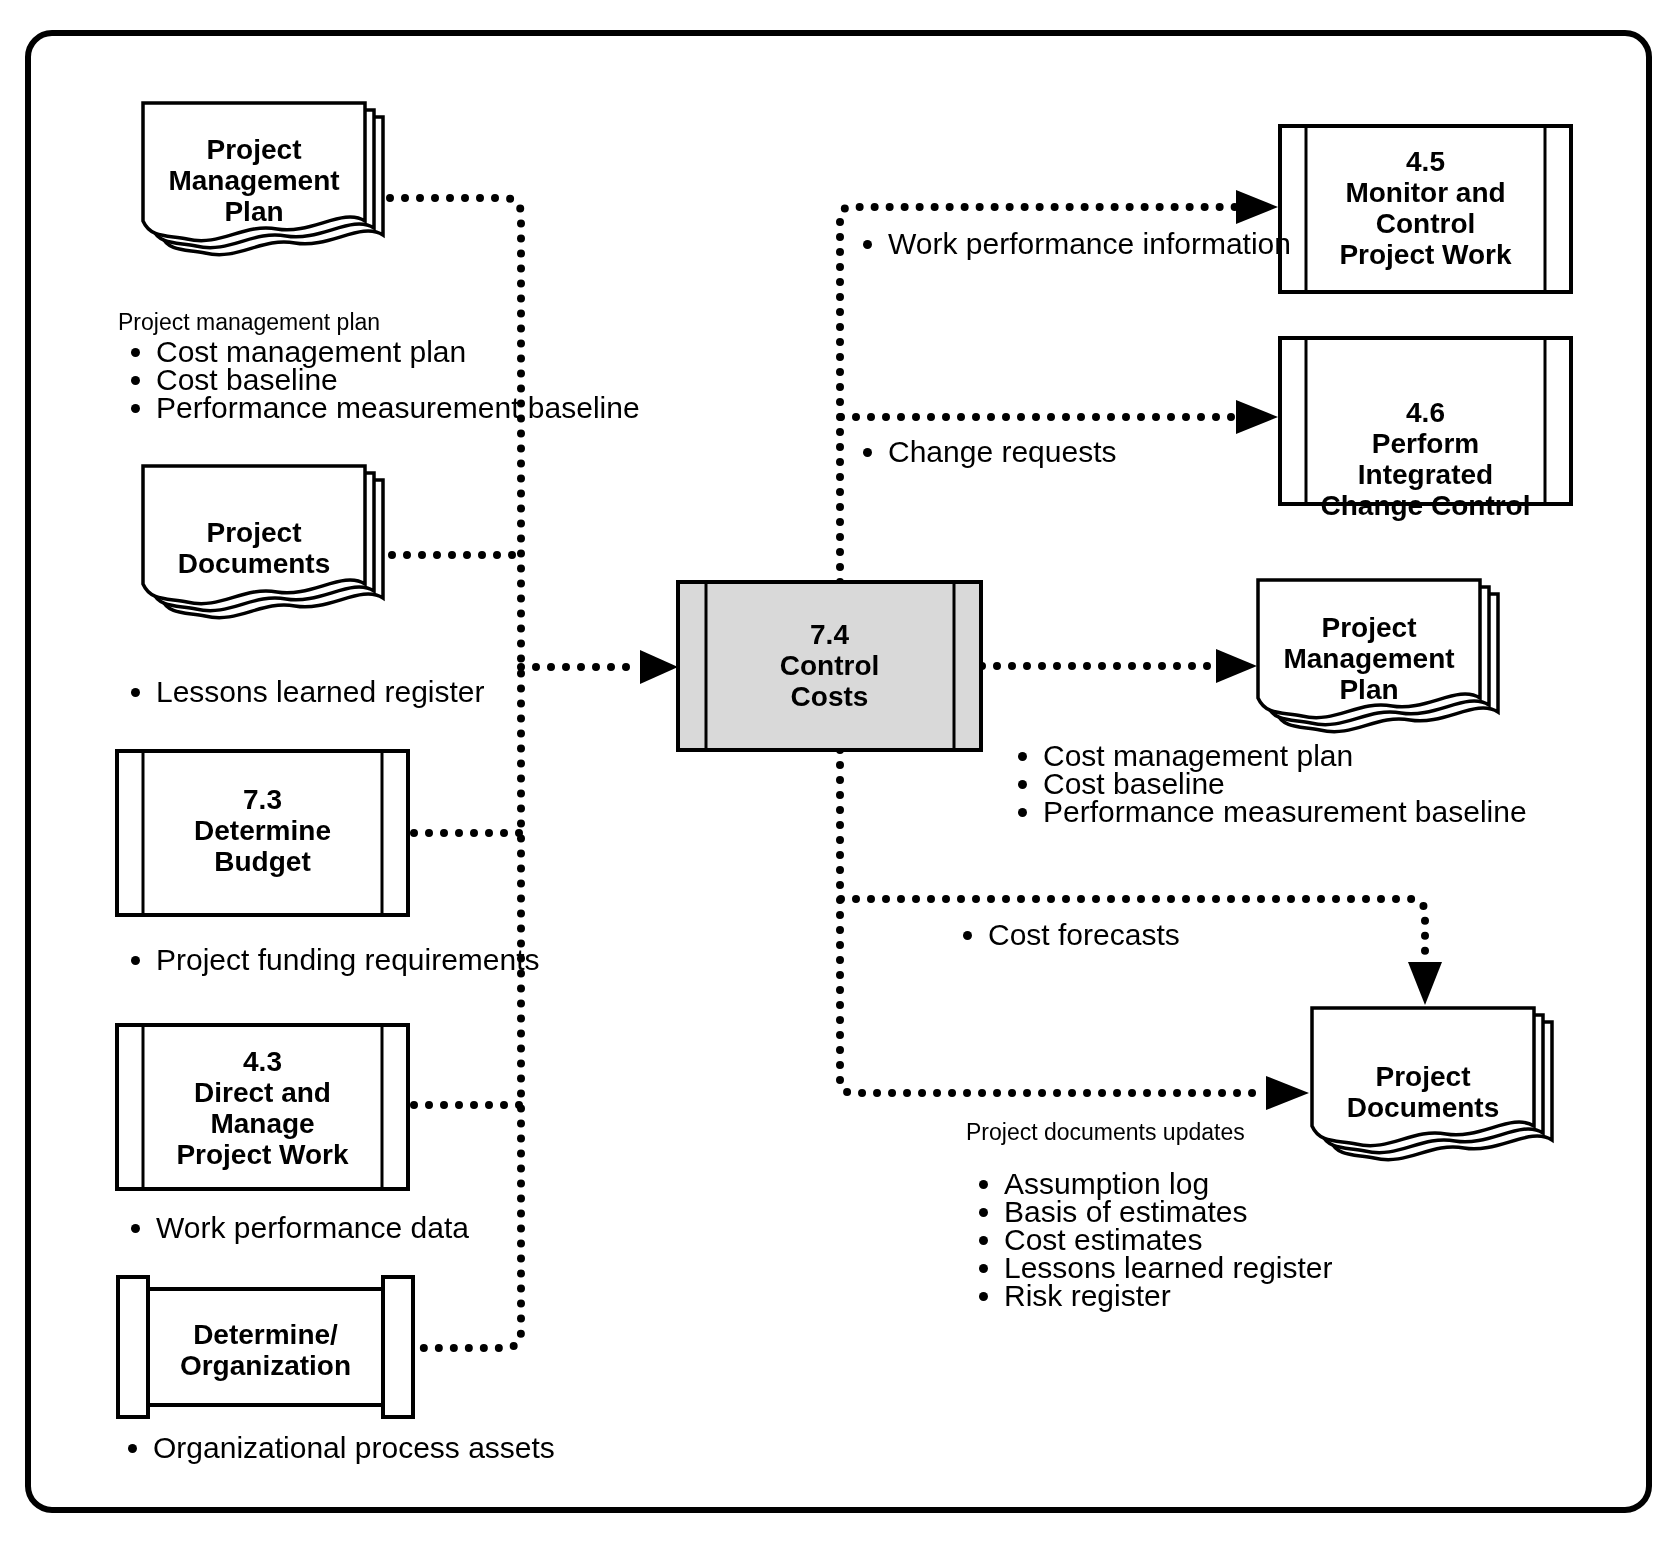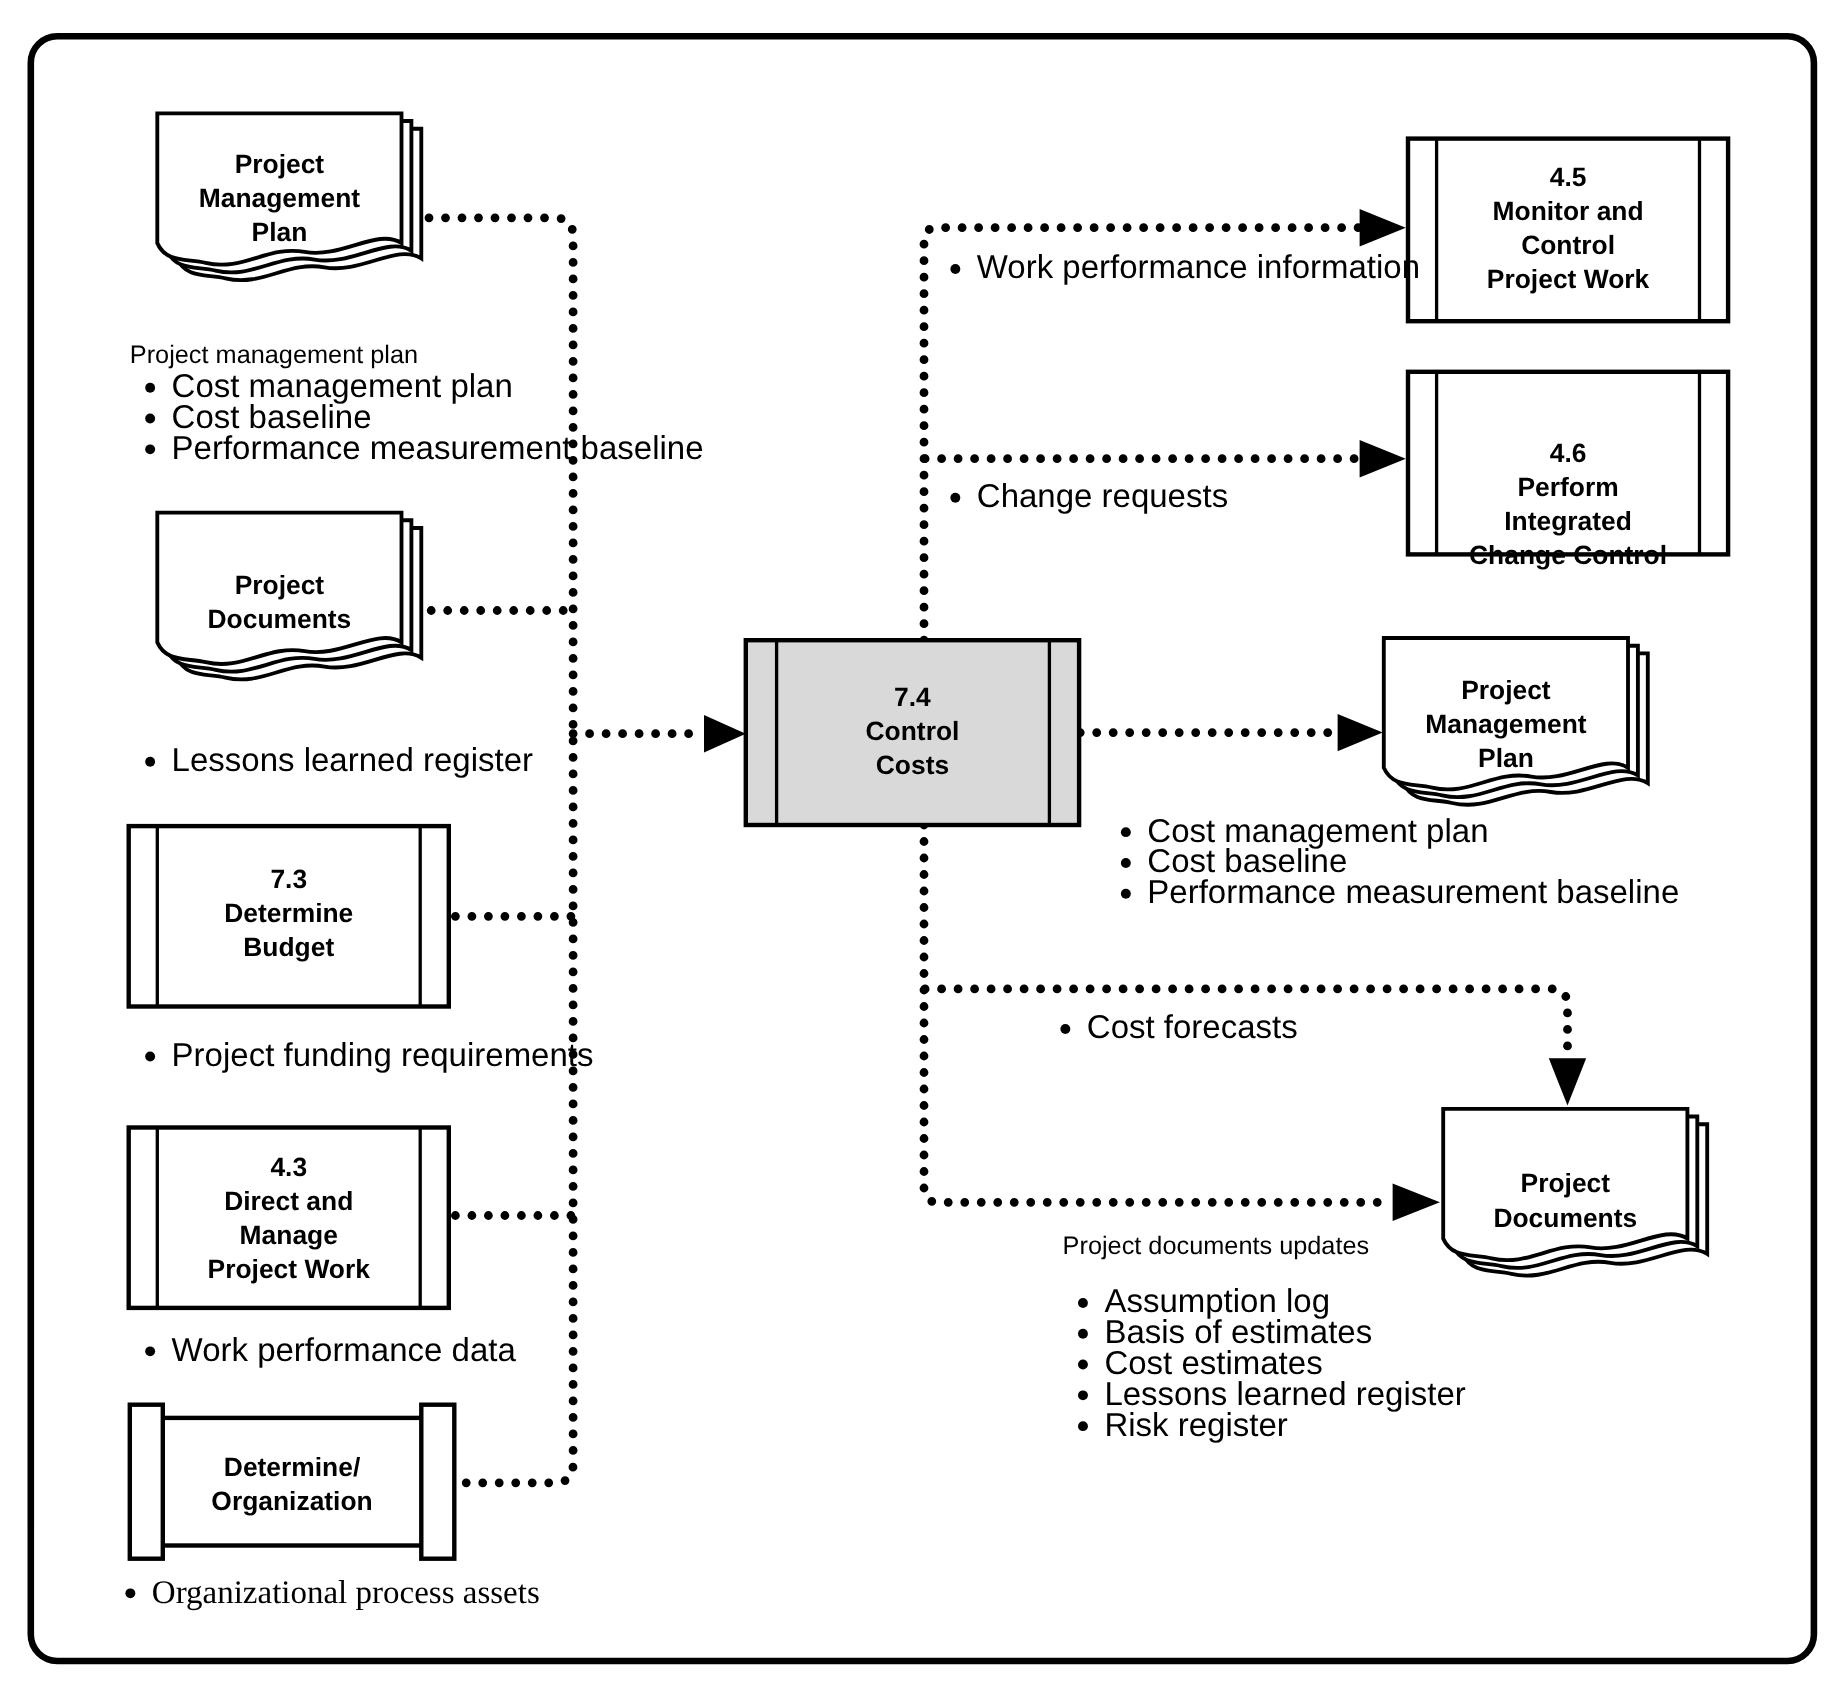--- a/index.html
+++ b/index.html
@@ -1,20 +1,20 @@
 <!DOCTYPE html>
 <html><head>
 <meta charset="utf-8">
 <style>
   html,body{margin:0;padding:0;background:#fff;}
   .stage{position:relative;width:1676px;height:1544px;background:#fff;overflow:hidden;
          font-family:"Liberation Sans",sans-serif;color:#000;}
   .layer{position:absolute;left:0;top:0;}
   .t{position:absolute;}
-  .title{font-weight:bold;font-size:24px;line-height:31px;text-align:center;white-space:pre-line;}
+  .title{font-weight:bold;font-size:28px;line-height:31px;text-align:center;white-space:pre-line;}
   .note-head{font-size:23px;line-height:28px;white-space:pre-line;}
   ul.blist{position:absolute;margin:0;padding:0 0 0 38px;font-size:30px;line-height:28px;
            font-family:"Liberation Sans",sans-serif;color:#000;}
   ul.blist li{white-space:nowrap;}
 </style>
 </head>
 <body>
 
 <div class="stage">
 
@@ -143,21 +143,21 @@
   </ul>
 
   <ul class="blist" style="left:118px;top:946px;">
     <li>Project funding requirements</li>
   </ul>
 
   <ul class="blist" style="left:118px;top:1214px;">
     <li>Work performance data</li>
   </ul>
 
-  <ul class="blist" style="left:100px;top:1434px;font-family:Liberation Serif, serif;">
+  <ul class="blist" style="left:115px;top:1434px;">
     <li>Organizational process assets</li>
   </ul>
 
   <ul class="blist" style="left:850px;top:230px;">
     <li>Work performance information</li>
   </ul>
 
   <ul class="blist" style="left:850px;top:438px;">
     <li>Change requests</li>
   </ul>

